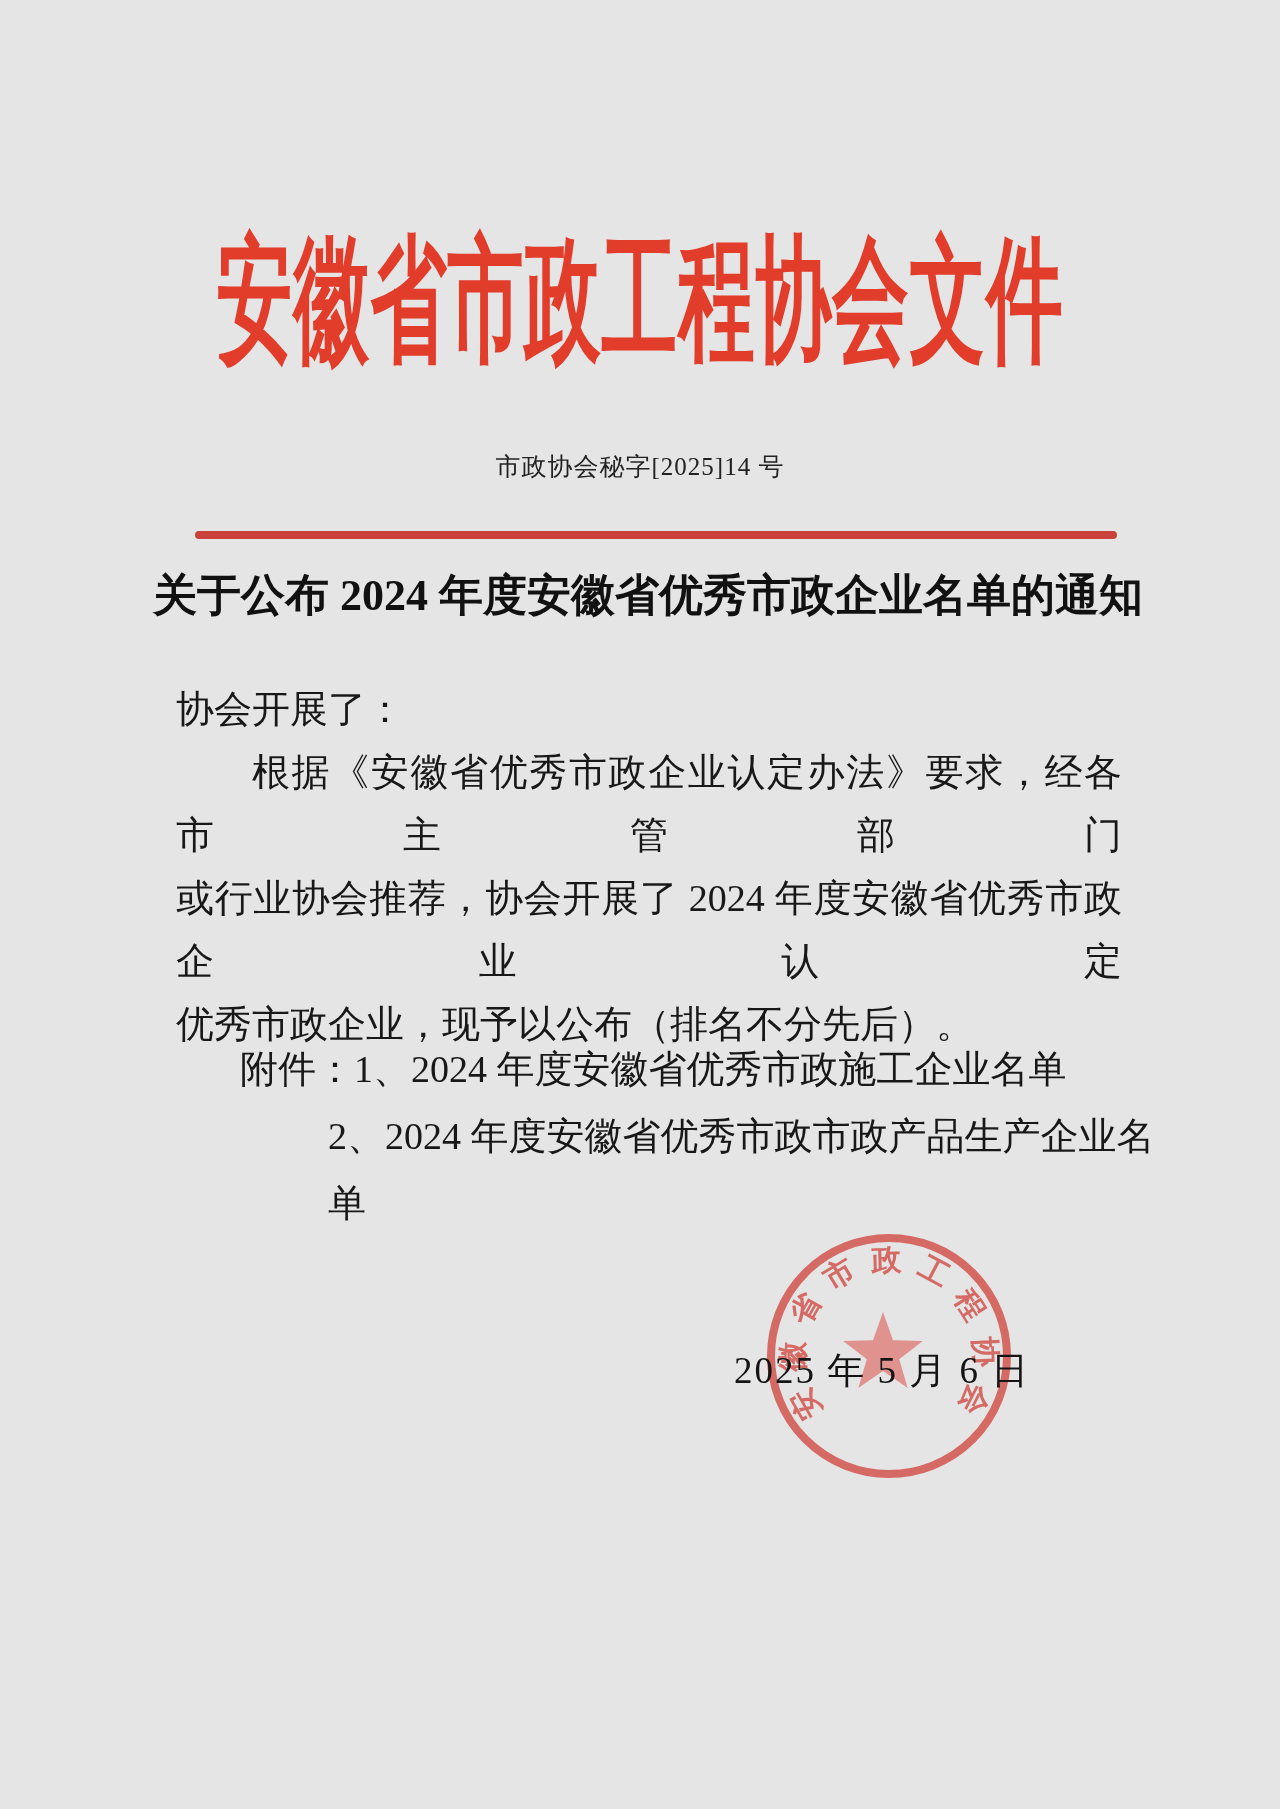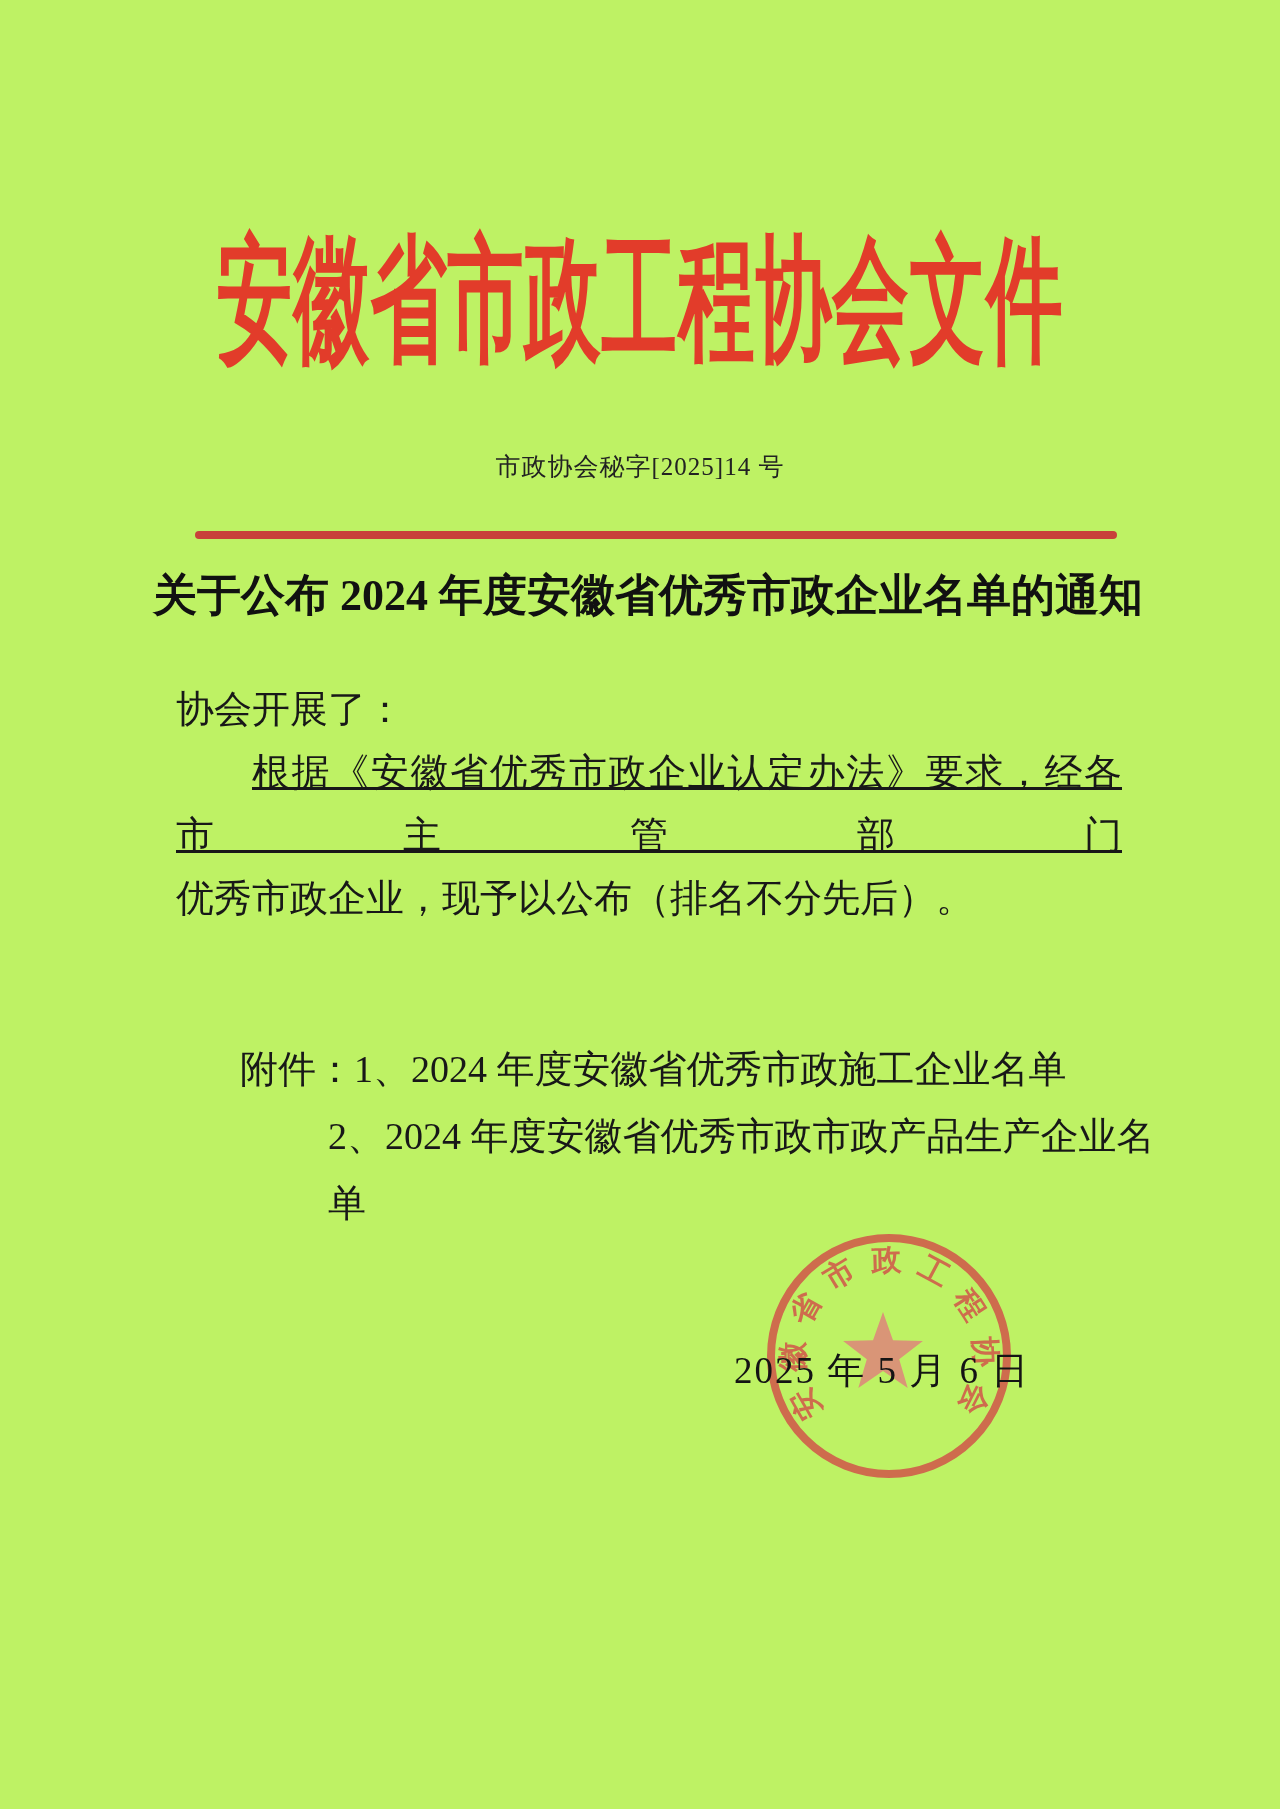--- a/index.html
+++ b/index.html
@@ -1,20 +1,20 @@
 <!DOCTYPE html>
 <html><head>
 <meta charset="utf-8">
 <style>
   html,body{margin:0;padding:0;background:#ffffff;}
   .page{
     position:relative;
     width:1280px;
     height:1809px;
-    background:#bef264;
+    background:#e5e5e5;
     font-family:"Liberation Serif", serif;
     color:#1b1b1b;
     overflow:hidden;
   }
   
   .masthead{
     position:absolute;
     top:210px; left:0; width:100%;
     text-align:center;
     font-size:76px;
@@ -59,21 +59,20 @@
     font-size:38px;
     line-height:63px;
     color:#181818;
   }
   .salutation{margin:0 0 0 0;}
   .pline{white-space:nowrap;}
   .jline{
     white-space:normal;
     text-align:justify;
     text-align-last:justify;
-    text-decoration:underline;
   }
   .indent{text-indent:76px;}
   
   .attachments{
     position:absolute;
     top:1036px; left:240px;
     width:920px;
     font-size:38px;
     line-height:67px;
     color:#181818;
@@ -107,20 +106,21 @@
 
   <div class="doc-number">市政协会秘字[2025]14 号</div>
 
   <div class="red-rule"></div>
 
   <div class="doc-title">关于公布 2024 年度安徽省优秀市政企业名单的通知</div>
 
   <div class="bodytext">
     <div class="salutation">协会开展了：</div>
     <div class="pline jline indent">根据《安徽省优秀市政企业认定办法》要求，经各市主管部门</div>
+    <div class="pline jline">或行业协会推荐，协会开展了 2024 年度安徽省优秀市政企业认定</div>
     <div class="pline">优秀市政企业，现予以公布（排名不分先后）。</div>
   </div>
 
   <div class="attachments">
     <div class="att-row1">
       <span>附件：</span><span>1、2024 年度安徽省优秀市政施工企业名单</span>
     </div>
     <div class="att-row2">2、2024 年度安徽省优秀市政市政产品生产企业名单</div>
   </div>
 

